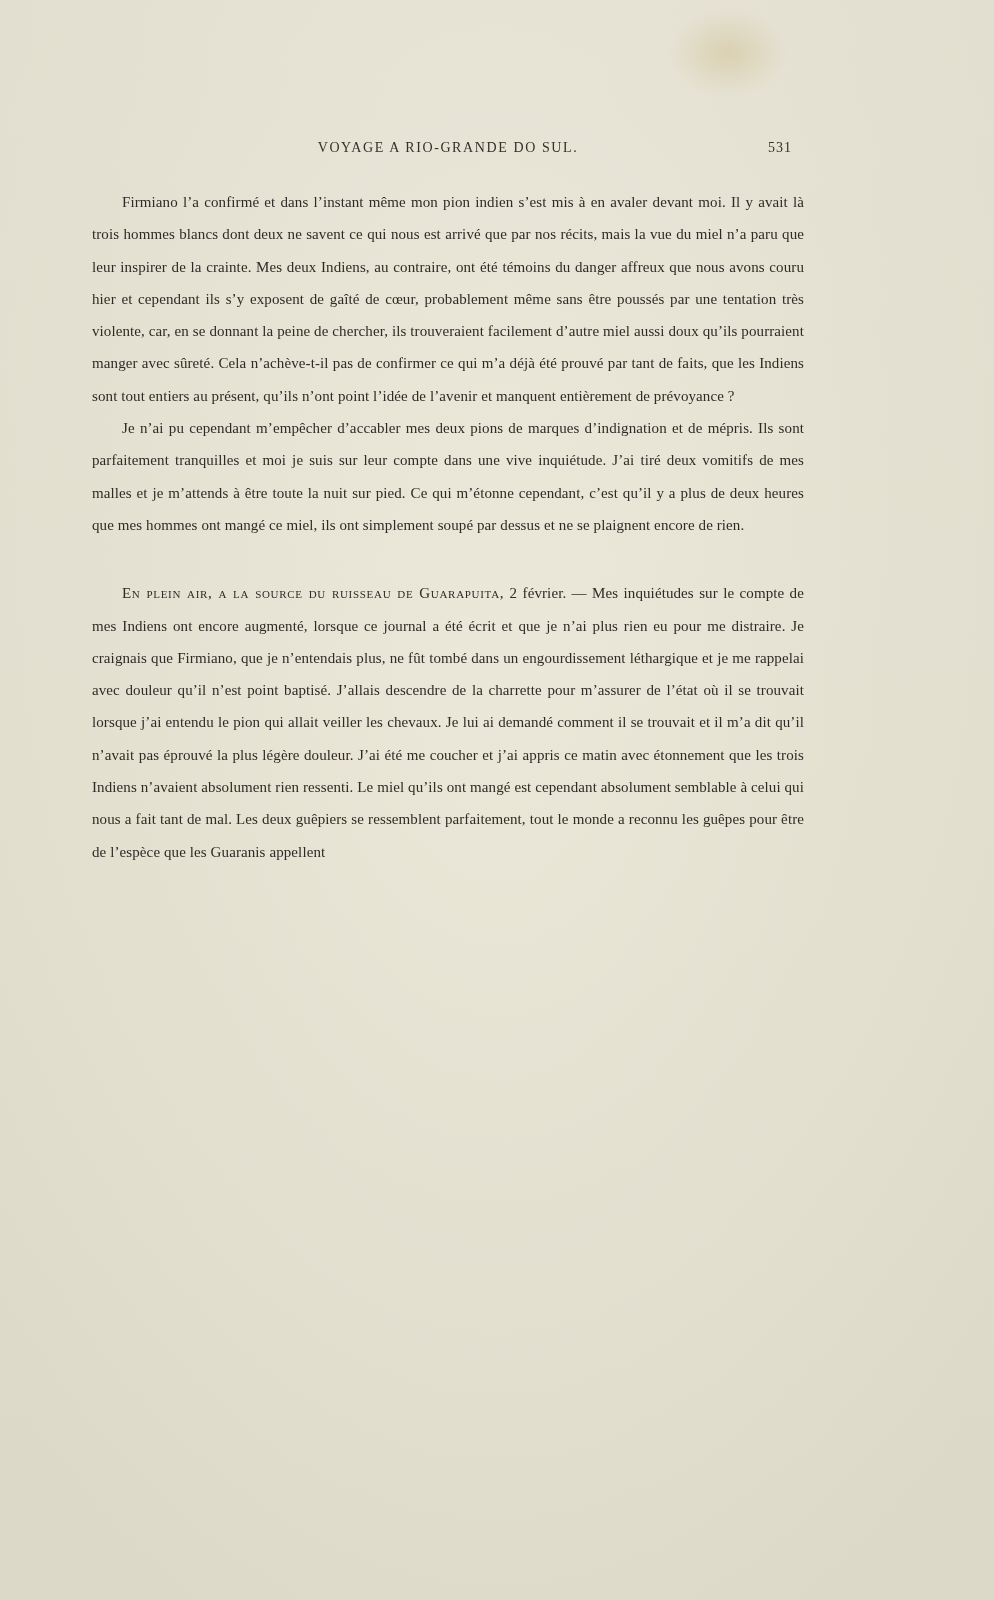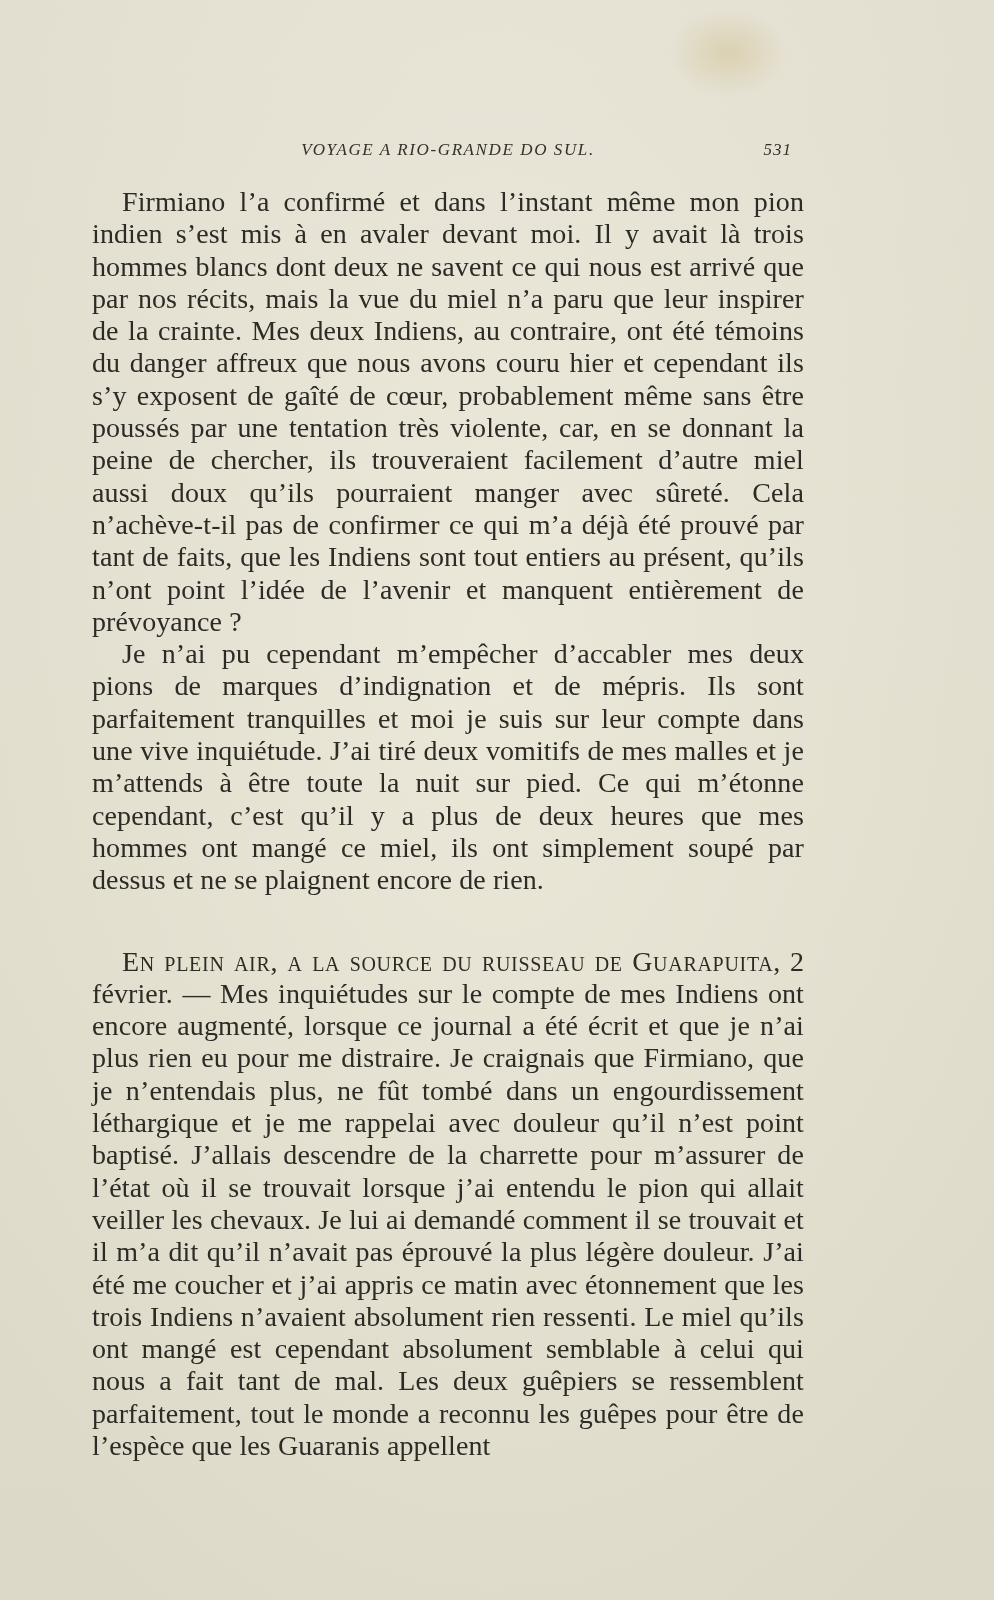--- a/index.html
+++ b/index.html
@@ -30,53 +30,52 @@
     height: 90px;
     background: radial-gradient(ellipse at center, rgba(190,165,90,0.28), rgba(190,165,90,0.0) 70%);
     pointer-events: none;
   }
   .header {
     position: absolute;
     top: 140px;
     left: 92px;
     width: 712px;
     height: 28px;
-    font-size: 17px;
+    font-size: 14px;
     color: #34302a;
-    font-style: italic;
   }
   .running-title {
     position: absolute;
     left: 0;
     right: 0;
     text-align: center;
     letter-spacing: 1.6px;
   }
   .page-number {
     position: absolute;
     right: 12px;
     top: 0;
     letter-spacing: 1px;
   }
   .body-text {
     position: absolute;
     top: 186px;
     left: 92px;
     width: 712px;
-    font-size: 28px;
+    font-size: 15px;
     line-height: 32.3px;
     text-align: justify;
     letter-spacing: 0.1px;
   }
   p.para {
     margin: 0;
     text-indent: 30px;
   }
   p.para-section {
-    margin-top: 49px;
+    margin-top: 36px;
   }
   .smallcaps {
     font-variant: small-caps;
     letter-spacing: 0.7px;
   }
 </style>
 </head>
 <body>
 
 <div class="page">

